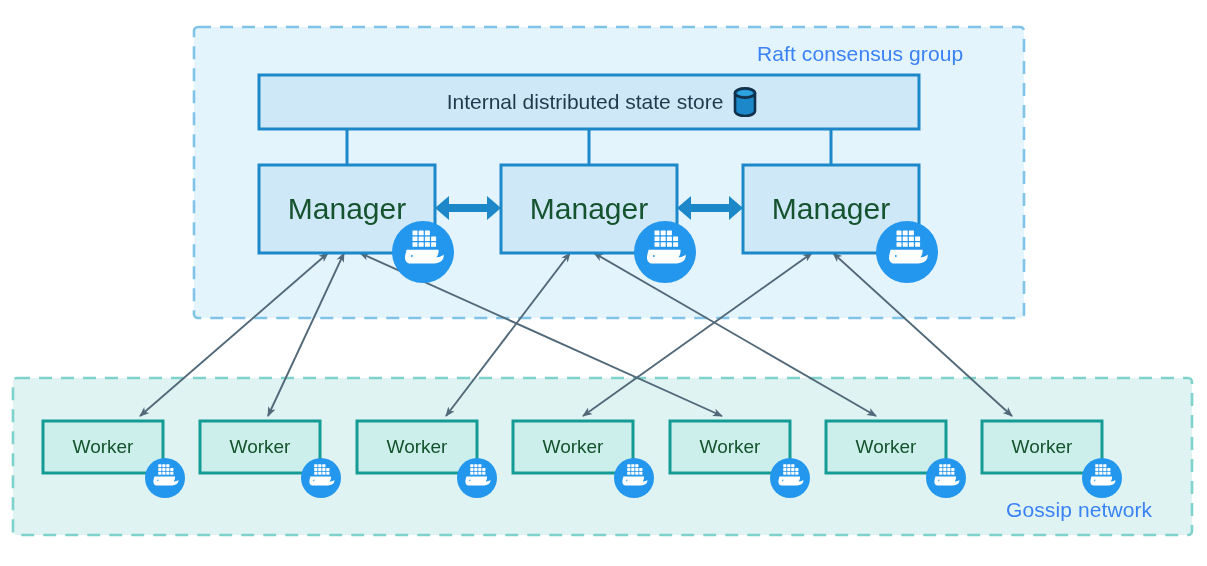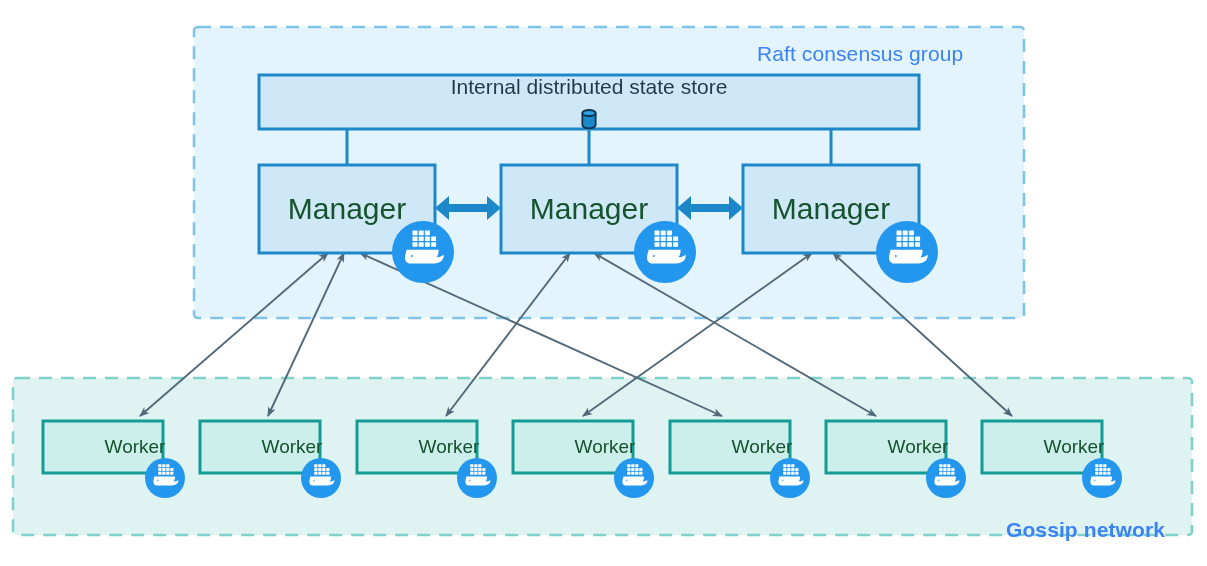--- a/index.html
+++ b/index.html
@@ -34,21 +34,21 @@
   .node-label {
     position: absolute;
     display: flex;
     align-items: center;
     justify-content: center;
     color: #14532d;
     white-space: nowrap;
     pointer-events: none;
   }
   .mgr-label { font-size: 30px; }
-  .wrk-label { font-size: 19px; padding-left: 32px; }
+  .wrk-label { font-size: 19px; }
   .store-label {
     position: absolute;
     display: flex;
     align-items: center;
     justify-content: center;
     gap: 10px;
     font-size: 21px;
     color: #1F3A4D;
     white-space: nowrap;
   }
@@ -290,23 +290,23 @@
             <rect x="39.1" y="15.4" width="5" height="4.6" rx="0.5"></rect>
             <path d="M14.5,28.8 L46.5,28.8 C46.5,28.8 47.2,33.2 44.4,36.3 C47.6,36.6 50.4,35.0 51.6,33.6 C52.0,35.6 51.4,38.0 50.0,39.4 C47.6,41.8 43.6,42.6 39.0,42.6 L18.0,42.6 C15.0,42.6 13.0,40.0 13.0,36.8 C13.0,33.0 14.5,30.8 14.5,28.8 Z"></path>
             <circle cx="19.8" cy="35" r="1.5" fill="#2396ED" stroke="#FFFFFF" stroke-width="1.1"></circle>
           </g>
         </g>
       </g>
   </svg>
 
   <div class="zone-label" style="left:757px; top:42px;">Raft consensus group</div>
 
-  <div class="zone-label" style="left:1006px; top:518px;font-weight:bold;">Gossip network</div>
-
-  <div class="store-label" style="left:259px; top:75px; width:660px; height:54px;flex-direction:column;">
+  <div class="zone-label" style="left:1006px; top:498px;">Gossip network</div>
+
+  <div class="store-label" style="left:272px; top:75px; width:660px; height:54px;">
     <span>Internal distributed state store</span>
     <svg width="24" height="30" viewBox="0 0 24 30">
       <path d="M2,6 L2,24 A10,5 0 0 0 22,24 L22,6 Z" fill="#1C87C9" stroke="#11314A" stroke-width="2.6" stroke-linejoin="round"></path>
       <ellipse cx="12" cy="6" rx="10" ry="4.6" fill="#1C87C9" stroke="#11314A" stroke-width="2.6"></ellipse>
       <ellipse cx="12" cy="6.2" rx="7.4" ry="2.6" fill="#2FA3DE"></ellipse>
     </svg>
   </div>
 
   <div id="node-labels">
       <div class="node-label mgr-label" style="left: 259px; top: 165px; width: 176px; height: 88px;">Manager</div>

